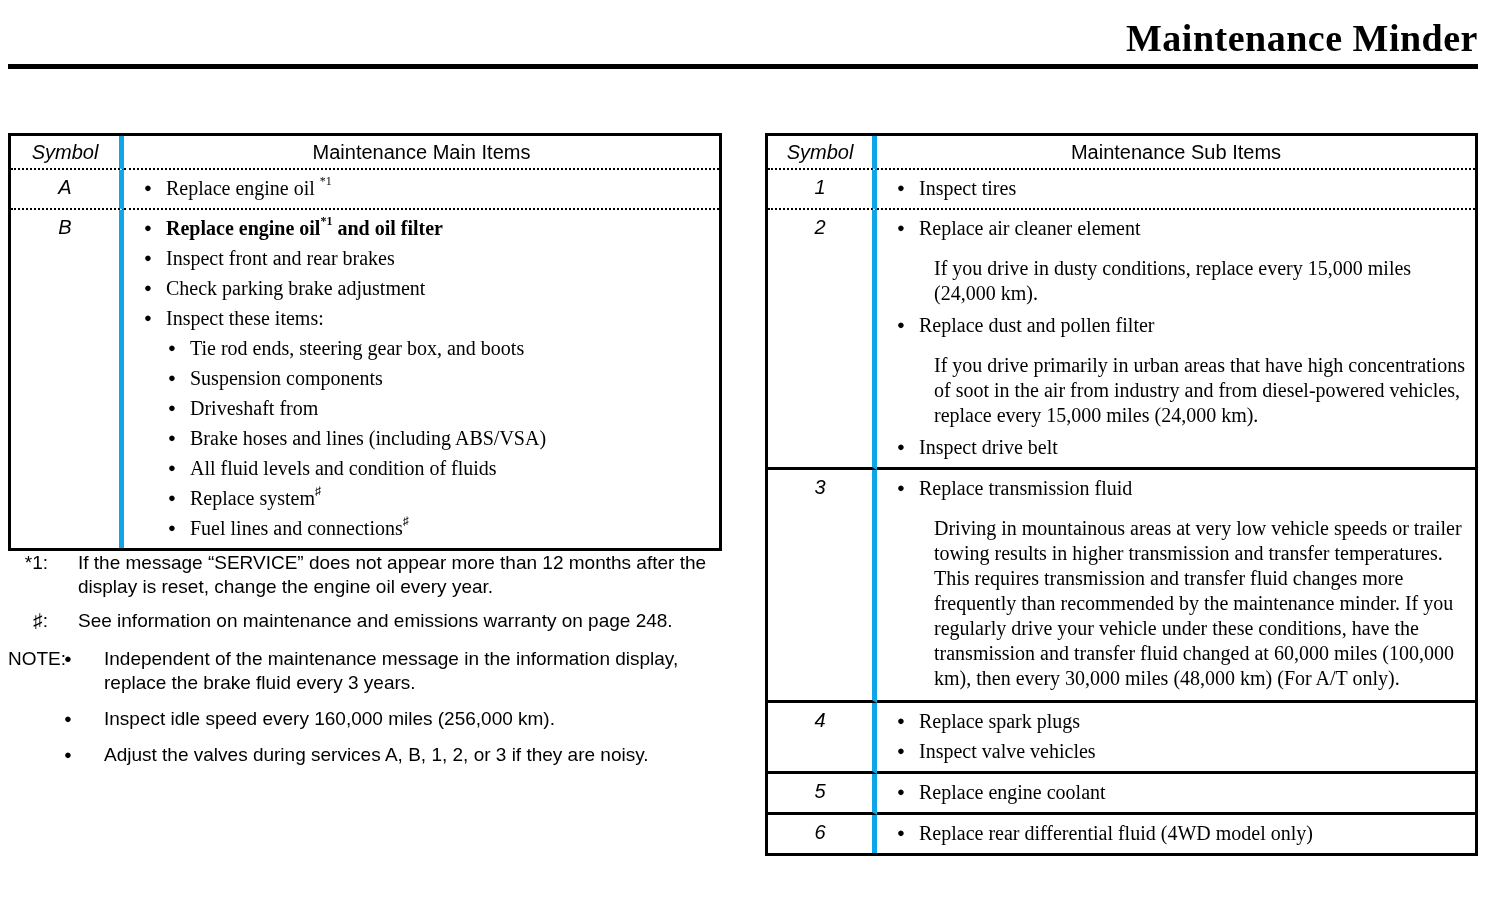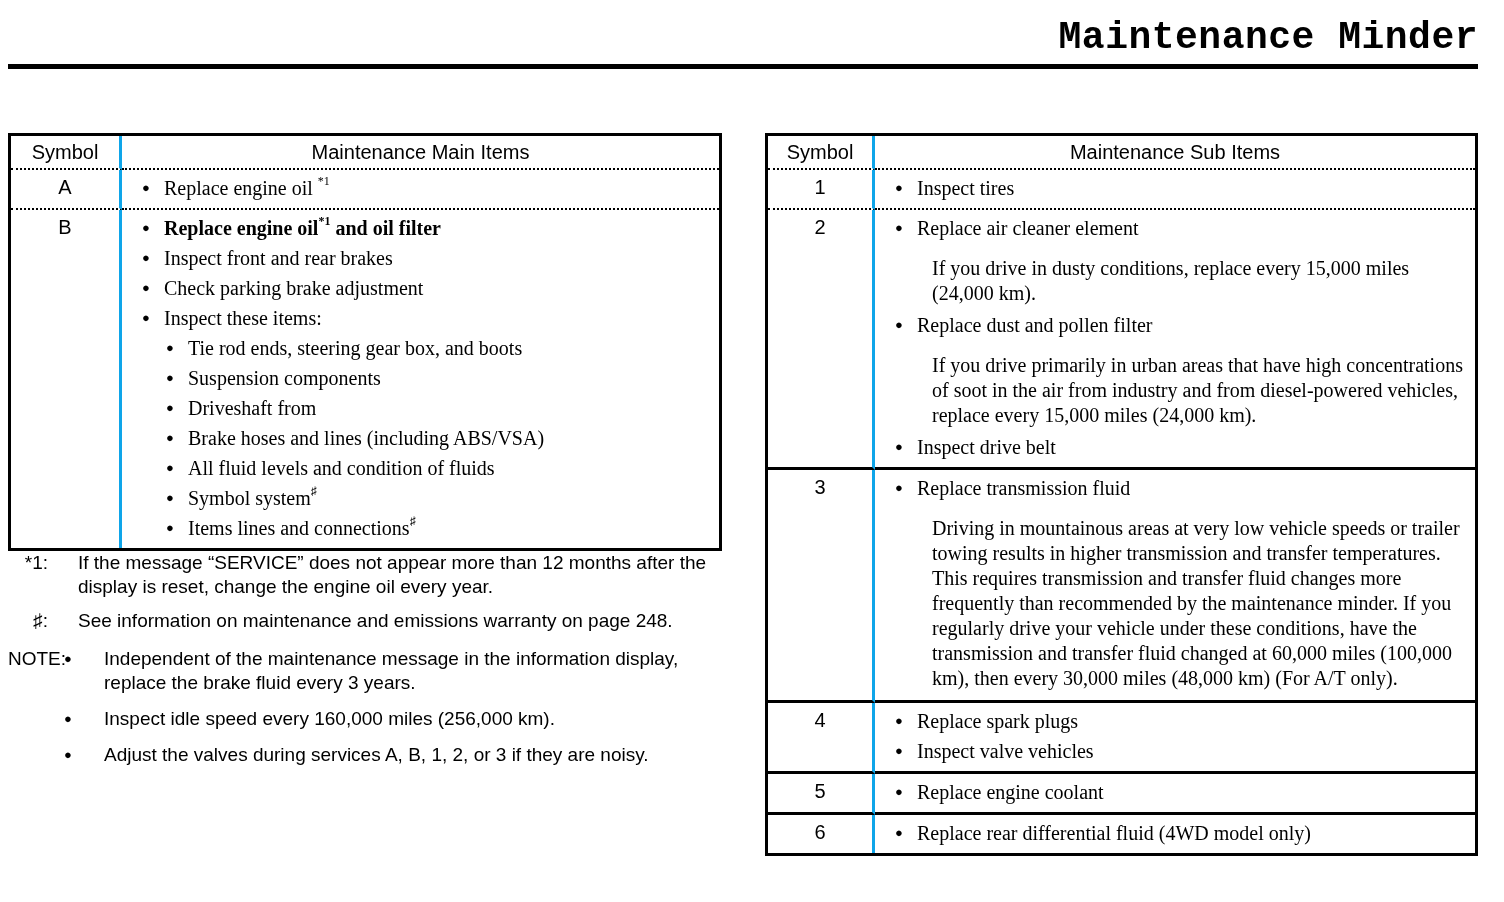--- a/index.html
+++ b/index.html
@@ -1,27 +1,27 @@
 <!DOCTYPE html>
 <html><head>
 <meta charset="utf-8">
 <style>
   html,body{margin:0;padding:0;background:#fff;}
   .page{position:relative;width:1504px;height:902px;background:#ffffff;color:#000;
         font-family:"Liberation Sans",sans-serif;overflow:hidden;}
   .title{position:absolute;top:16px;right:26px;margin:0;
-         font-family:Liberation Mono, monospace;font-weight:bold;font-size:38px;letter-spacing:0.5px;}
+         font-family:Liberation Serif, serif;font-weight:bold;font-size:38px;letter-spacing:0.5px;}
   .rule{position:absolute;top:64px;left:8px;width:1470px;height:5px;background:#000;}
 
   table.tbl{position:absolute;border:3px solid #000;border-spacing:0;table-layout:fixed;
             font-size:20px;line-height:24px;}
   #main-table{left:8px;top:133px;width:714px;}
   #sub-table{left:765px;top:133px;width:713px;}
   .tbl th{font-weight:normal;text-align:center;padding:4px 2px;border-bottom:2px dotted #000;}
-  .tbl th.sym,.tbl td.sym{border-right:3px solid #0ea5e9;}
+  .tbl th.sym,.tbl td.sym{border-right:5px solid #0ea5e9;font-style:italic;}
   .tbl td{vertical-align:top;}
   .tbl td.sym{text-align:center;padding-top:5px;}
   .tbl td.content{padding:3px 6px 5px 20px;}
   .tbl tbody tr td{border-bottom:3px solid #000;}
   .tbl tbody tr:first-child td{border-bottom:2px dotted #000;}
   .tbl tbody tr:last-child td{border-bottom:none;}
   #main-table th.sym{width:104px;}
   #sub-table th.sym{width:100px;}
 
   .item,.subitem{display:flex;align-items:flex-start;line-height:30px;}
@@ -102,25 +102,25 @@
             <div class="subitem">
               <span class="blt">●</span>
               <span class="txt"><span>Brake hoses and lines (including ABS/VSA)</span></span>
             </div>
             <div class="subitem">
               <span class="blt">●</span>
               <span class="txt"><span>All fluid levels and condition of fluids</span></span>
             </div>
             <div class="subitem">
               <span class="blt">●</span>
-              <span class="txt"><span>Symbol system</span><sup>♯</sup></span>
-            </div>
-            <div class="subitem">
-              <span class="blt">●</span>
-              <span class="txt"><span>Items lines and connections</span><sup>♯</sup></span>
+              <span class="txt"><span>Replace system</span><sup>♯</sup></span>
+            </div>
+            <div class="subitem">
+              <span class="blt">●</span>
+              <span class="txt"><span>Fuel lines and connections</span><sup>♯</sup></span>
             </div>
           </td>
         </tr>
       </tbody>
   </table>
 
   <table class="tbl" id="sub-table">
     <thead>
       <tr>
         <th class="sym">Symbol</th>

